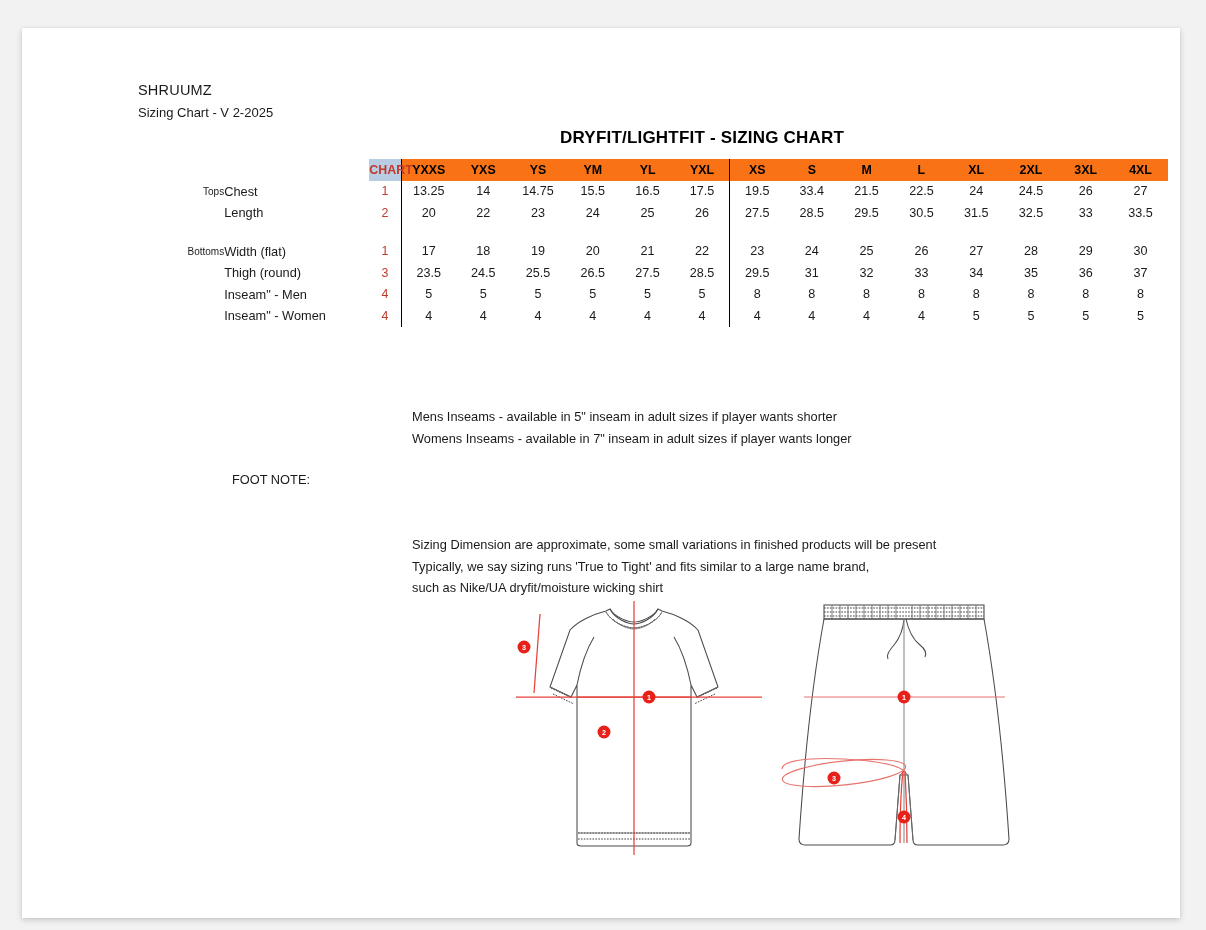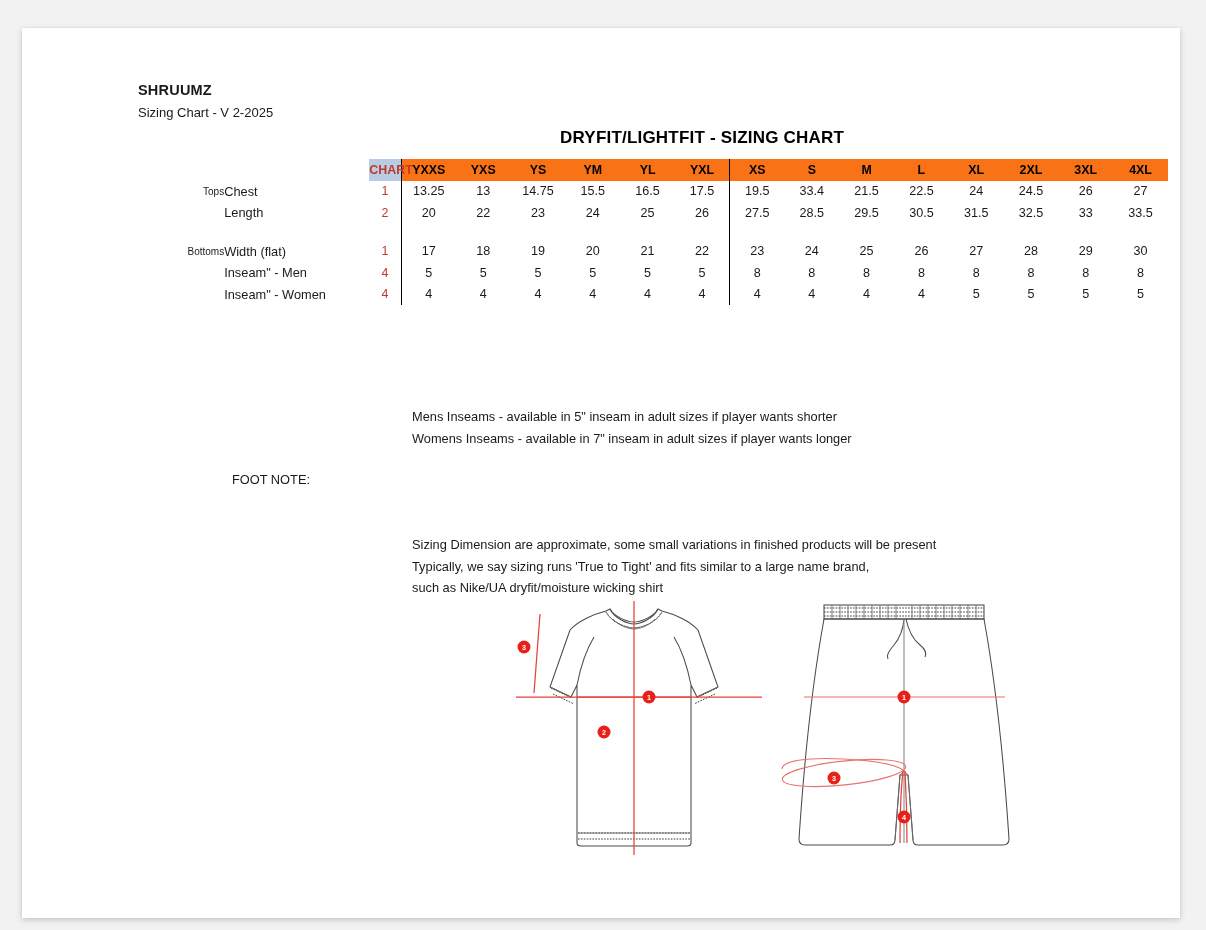--- a/index.html
+++ b/index.html
@@ -18,21 +18,21 @@
     box-shadow: 0 2px 6px rgba(0,0,0,0.18), 0 0 1px rgba(0,0,0,0.12);
   }
 
   
   #brand {
     position: absolute;
     left: 116px; top: 52px;
   }
   .brand-name {
     font-size: 14.5px;
-    font-weight: bold;
+    font-weight: normal;
     color: #1a1a1a;
     letter-spacing: 0.2px;
     line-height: 20px;
     white-space: nowrap;
   }
   .brand-sub {
     font-size: 13px;
     color: #1a1a1a;
     line-height: 20px;
     margin-top: 3px;
@@ -185,21 +185,21 @@
             <th class="hdr">3XL</th>
             <th class="hdr">4XL</th>
           </tr>
       </thead>
       <tbody id="table-body">
           <tr>
             <td class="group-cell">Tops</td>
             <td class="label-cell">Chest</td>
             <td class="num-cell">1</td>
             <td class="val-cell sep-left">13.25</td>
-            <td class="val-cell">13</td>
+            <td class="val-cell">14</td>
             <td class="val-cell">14.75</td>
             <td class="val-cell">15.5</td>
             <td class="val-cell">16.5</td>
             <td class="val-cell">17.5</td>
             <td class="val-cell sep-left">19.5</td>
             <td class="val-cell">33.4</td>
             <td class="val-cell">21.5</td>
             <td class="val-cell">22.5</td>
             <td class="val-cell">24</td>
             <td class="val-cell">24.5</td>
@@ -256,20 +256,39 @@
             <td class="val-cell">24</td>
             <td class="val-cell">25</td>
             <td class="val-cell">26</td>
             <td class="val-cell">27</td>
             <td class="val-cell">28</td>
             <td class="val-cell">29</td>
             <td class="val-cell">30</td>
           </tr>
           <tr>
             <td class="group-cell"></td>
+            <td class="label-cell">Thigh (round)</td>
+            <td class="num-cell">3</td>
+            <td class="val-cell sep-left">23.5</td>
+            <td class="val-cell">24.5</td>
+            <td class="val-cell">25.5</td>
+            <td class="val-cell">26.5</td>
+            <td class="val-cell">27.5</td>
+            <td class="val-cell">28.5</td>
+            <td class="val-cell sep-left">29.5</td>
+            <td class="val-cell">31</td>
+            <td class="val-cell">32</td>
+            <td class="val-cell">33</td>
+            <td class="val-cell">34</td>
+            <td class="val-cell">35</td>
+            <td class="val-cell">36</td>
+            <td class="val-cell">37</td>
+          </tr>
+          <tr>
+            <td class="group-cell"></td>
             <td class="label-cell">Inseam" - Men</td>
             <td class="num-cell">4</td>
             <td class="val-cell sep-left">5</td>
             <td class="val-cell">5</td>
             <td class="val-cell">5</td>
             <td class="val-cell">5</td>
             <td class="val-cell">5</td>
             <td class="val-cell">5</td>
             <td class="val-cell sep-left">8</td>
             <td class="val-cell">8</td>

